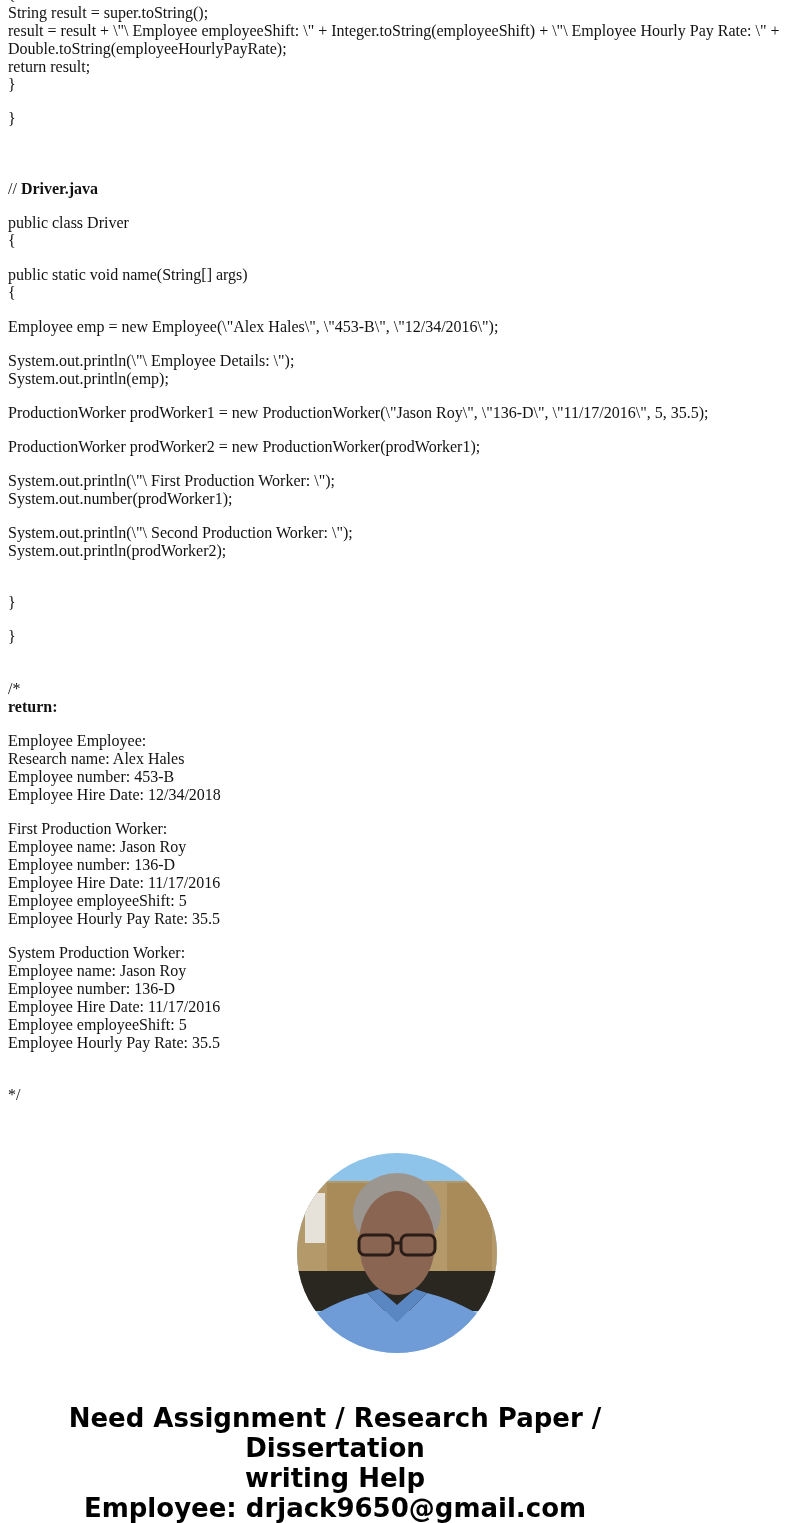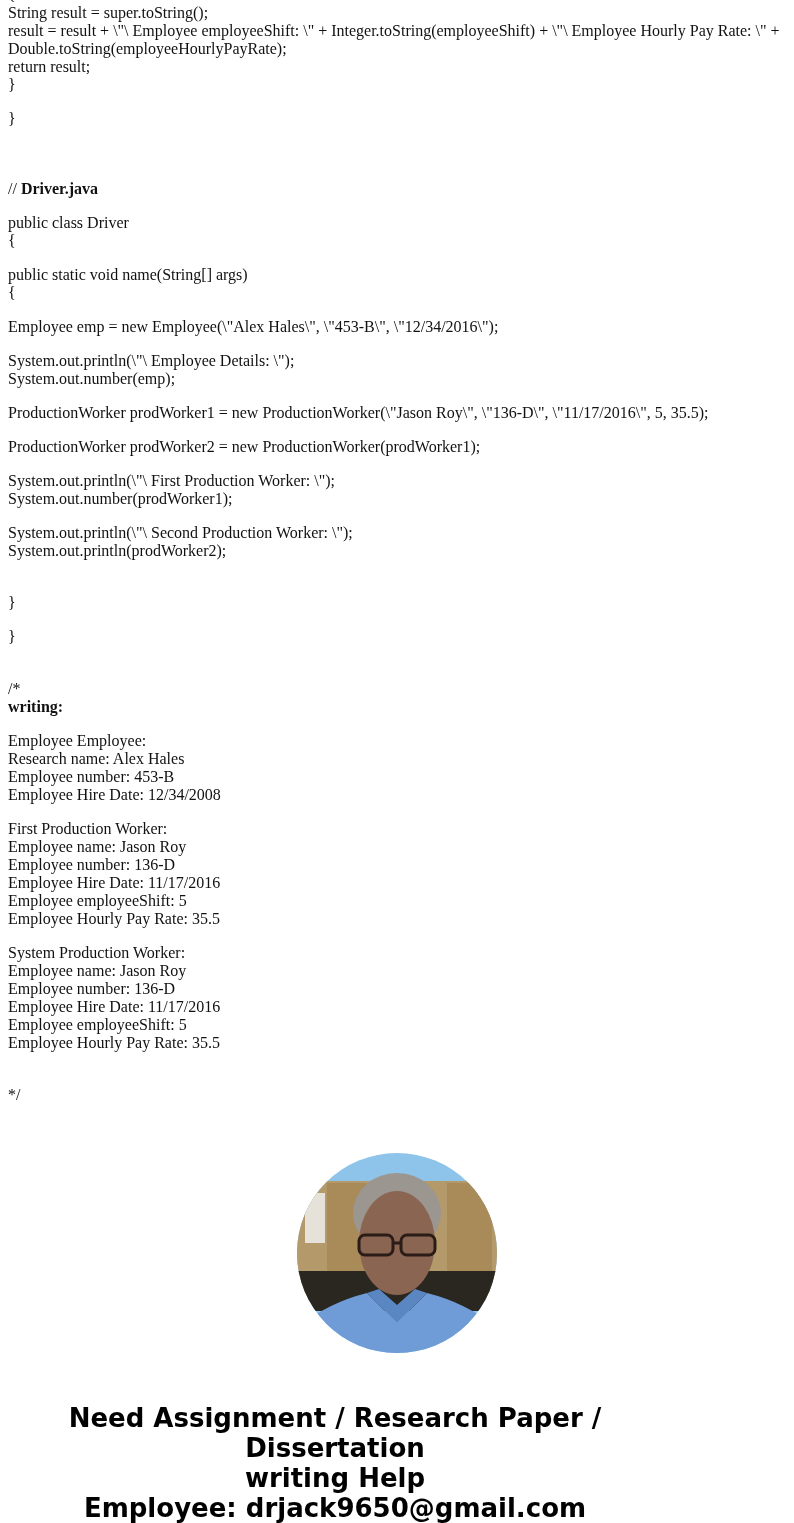--- a/index.html
+++ b/index.html
@@ -76,47 +76,47 @@
     <div class="gap"></div>
     <span class="line">public class Driver</span>
     <span class="line">{</span>
     <div class="gap"></div>
     <span class="line">public static void name(String[] args)</span>
     <span class="line">{</span>
     <div class="gap"></div>
     <span class="line">Employee emp = new Employee(\"Alex Hales\", \"453-B\", \"12/34/2016\");</span>
     <div class="gap"></div>
     <span class="line">System.out.println(\"\ Employee Details: \");</span>
-    <span class="line">System.out.number(emp);</span>
+    <span class="line">System.out.println(emp);</span>
     <div class="gap"></div>
     <span class="line">ProductionWorker prodWorker1 = new ProductionWorker(\"Jason Roy\", \"136-D\", \"11/17/2016\", 5, 35.5);</span>
     <div class="gap"></div>
     <span class="line">ProductionWorker prodWorker2 = new ProductionWorker(prodWorker1);</span>
     <div class="gap"></div>
     <span class="line">System.out.println(\"\ First Production Worker: \");</span>
     <span class="line">System.out.number(prodWorker1);</span>
     <div class="gap"></div>
     <span class="line">System.out.println(\"\ Second Production Worker: \");</span>
     <span class="line">System.out.println(prodWorker2);</span>
     <div class="gap2"></div>
     <span class="line">}</span>
     <div class="gap"></div>
     <span class="line">}</span>
   </div>
 
   <div class="gap2"></div>
 
   <div>
     <span class="line">/*</span>
-    <span class="line bold">writing:</span>
+    <span class="line bold">return:</span>
     <div class="gap"></div>
     <span class="line">Employee Employee:</span>
     <span class="line">Research name: Alex Hales</span>
     <span class="line">Employee number: 453-B</span>
-    <span class="line">Employee Hire Date: 12/34/2008</span>
+    <span class="line">Employee Hire Date: 12/34/2018</span>
     <div class="gap"></div>
     <span class="line">First Production Worker:</span>
     <span class="line">Employee name: Jason Roy</span>
     <span class="line">Employee number: 136-D</span>
     <span class="line">Employee Hire Date: 11/17/2016</span>
     <span class="line">Employee employeeShift: 5</span>
     <span class="line">Employee Hourly Pay Rate: 35.5</span>
     <div class="gap"></div>
     <span class="line">System Production Worker:</span>
     <span class="line">Employee name: Jason Roy</span>

